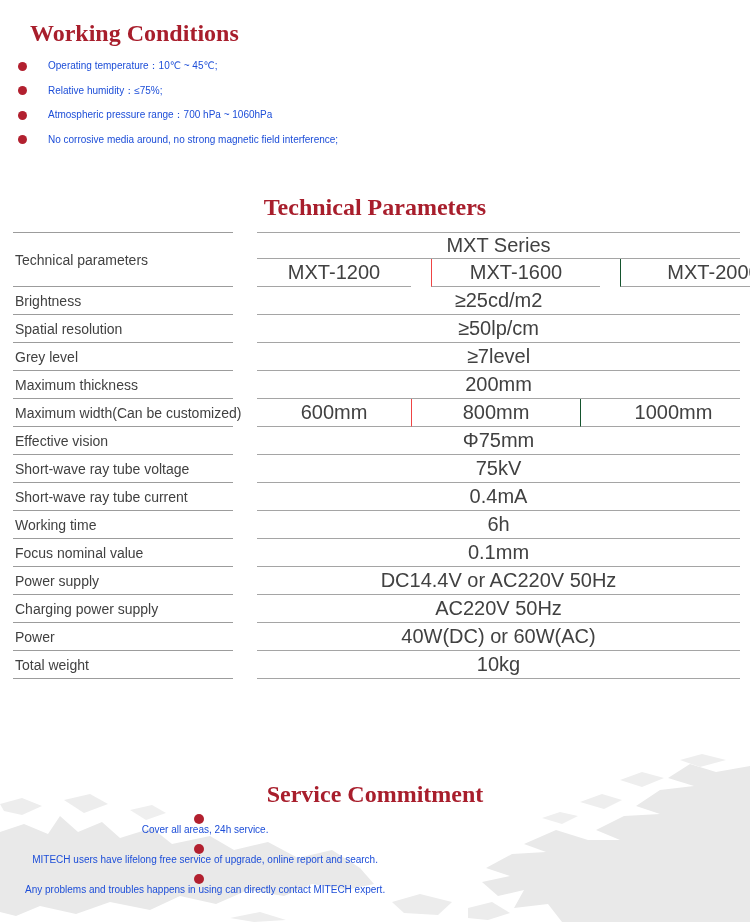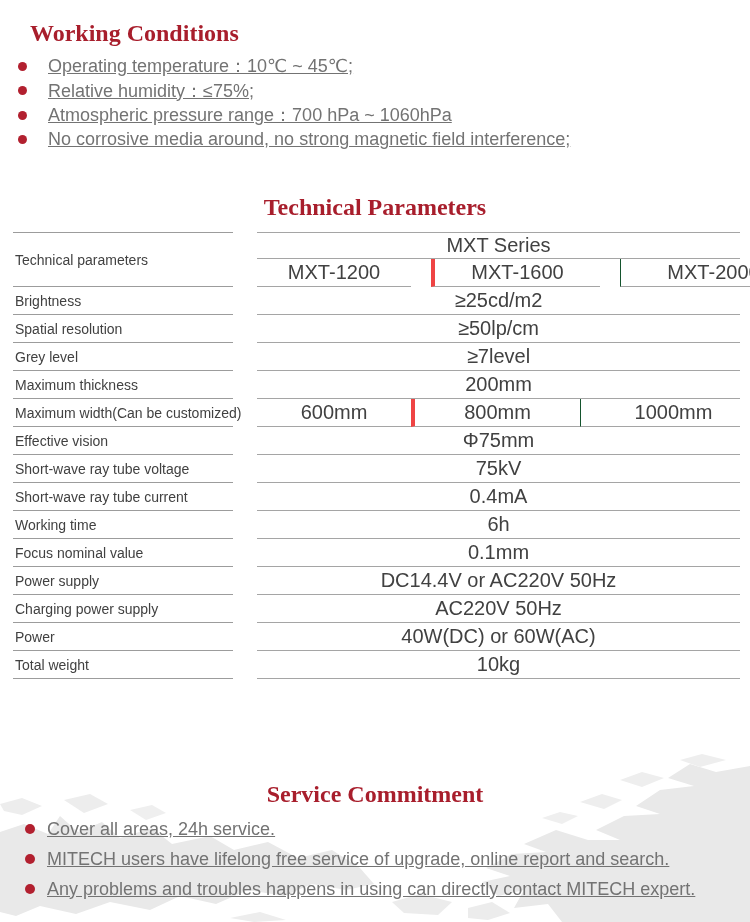--- a/index.html
+++ b/index.html
@@ -26,29 +26,29 @@
   }
   #wc-title { position: absolute; left: 30px; top: 0; }
   #tp-title { position: absolute; left: 0; top: 174px; width: 750px; text-align: center; }
   #sc-title { position: absolute; left: 0; top: 751px; width: 750px; text-align: center; margin-top: 30px; }
 
   
   .bullet-list { position: absolute; list-style: none; margin: 0; padding: 0; }
   #wc-list { left: 18px; top: 54px; }
   #wc-list .bullet-item { height: 24.5px; display: flex; align-items: center; }
   #sc-list { left: 25px; top: 814px; }
-  #sc-list .bullet-item { height: 30px; display: flex; align-items: center; }
+  #sc-list .bullet-item { height: 30px; display: flex; align-items: center; flex-direction: column; }
   .bullet-item .dot {
     width: 9px; height: 9px; border-radius: 50%;
     background: #b2202f; flex: 0 0 9px;
   }
   #wc-list .dot { margin-right: 21px; }
   #sc-list .dot { width: 10px; height: 10px; flex-basis: 10px; margin-right: 12px; }
   .bullet-item .bullet-text {
-    font-size: 18px; color: #737373; white-space: nowrap; text-decoration: underline;
+    font-size: 10px; color: #1d4ed8; white-space: nowrap;
   }
 
   
   .spec-table { position: absolute; left: 13px; top: 232px; width: 727px; color: #414141; }
   .t-row { display: flex; }
   .lcell {
     width: 220px; box-sizing: border-box; flex: 0 0 220px;
     border-bottom: 1px solid #9c9c9c;
     display: flex; align-items: center;
     font-size: 14px; padding-left: 2px; white-space: nowrap;
@@ -61,21 +61,21 @@
     display: flex; align-items: center; justify-content: center;
     font-size: 20px; white-space: nowrap;
   }
   .hdr .lcell { height: 55px; border-top: 1px solid #9c9c9c; }
   .hdr-r1 { height: 27px; border-top: 1px solid #a5a5a5; }
   .hdr-r2 { height: 28px; display: flex; gap: 20px; }
   .body-row { height: 28px; }
   .body-row .rcell { height: 28px; width: 483px; }
   .split { display: flex; }
   .c1 { width: 154px; flex: 0 0 154px; }
-  .c2 { width: 169px; flex: 0 0 169px; border-left: 4px solid #ef4444; }
+  .c2 { width: 169px; flex: 0 0 169px; border-left: 1px solid #ef4444; }
   .c3 { width: 160px; flex: 0 0 160px; border-left: 1px solid #14532d; padding-left: 26px; }
 </style>
 </head>
 <body>
 
 <div class="page">
 
   <svg class="map-bg" viewBox="0 0 750 170" xmlns="http://www.w3.org/2000/svg" aria-hidden="true">
     <g fill="#e9e9e9">
 

